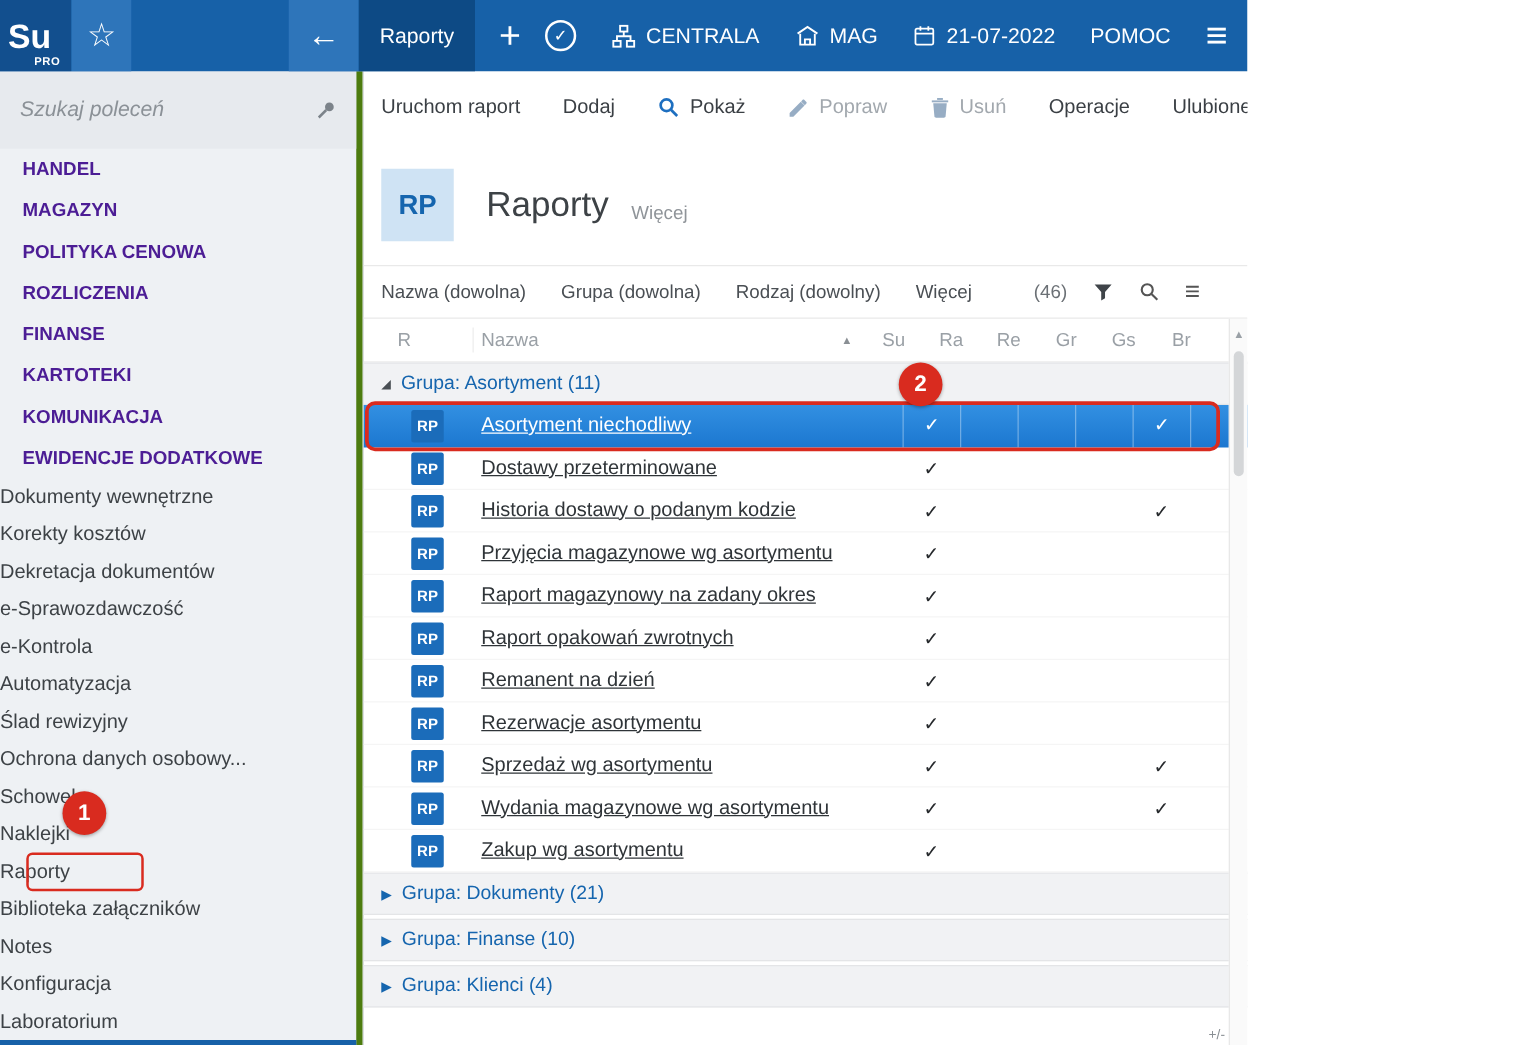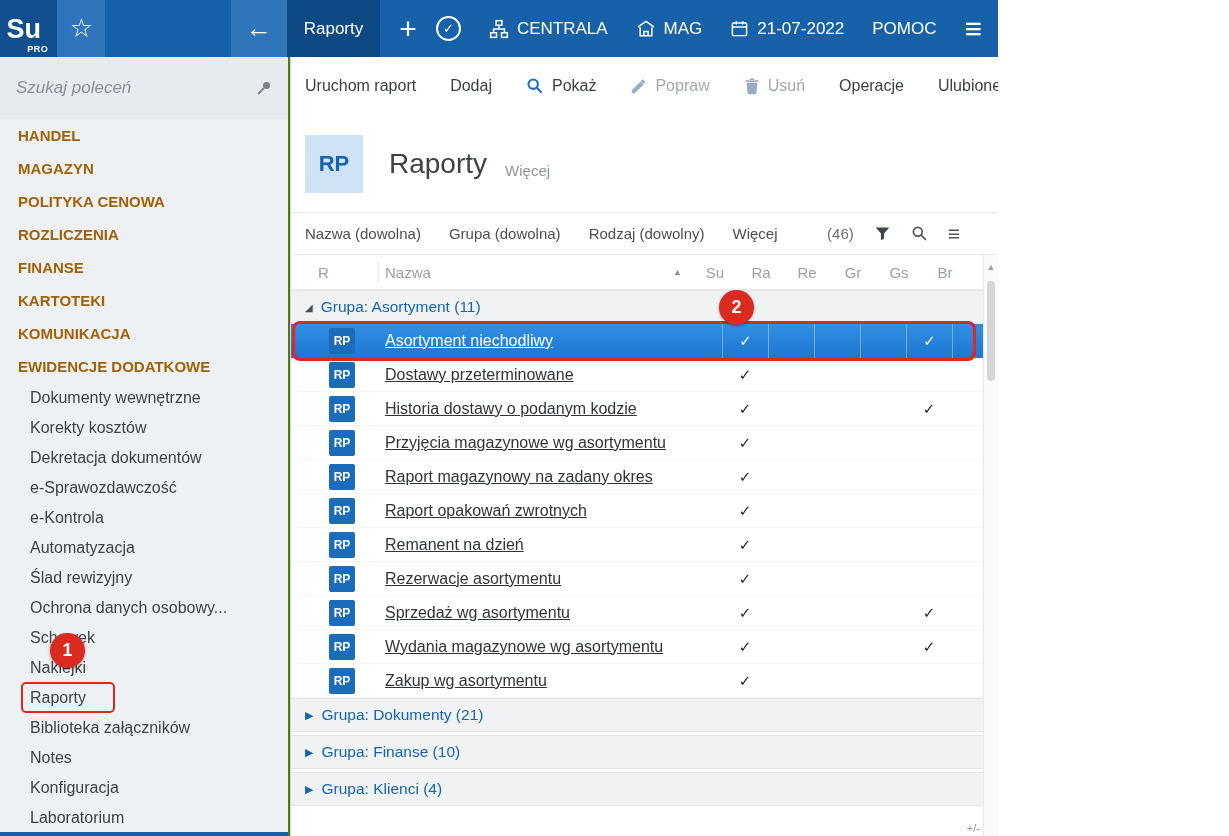--- a/index.html
+++ b/index.html
@@ -16,27 +16,27 @@
   .topbar-spacer { width:158px; }
   .back-tile { width:70px; background:#2e75ba; display:flex; align-items:center; justify-content:center; font-size:26px; cursor:pointer; }
   .tab-active { width:117px; background:#0d4a85; display:flex; align-items:center; justify-content:center; font-size:17px; cursor:pointer; }
   .plus-tile { width:70px; display:flex; align-items:center; justify-content:center; font-size:30px; font-weight:300; cursor:pointer; }
   .topbar-right { margin-left:auto; display:flex; align-items:center; gap:28px; padding-right:16px; font-size:17px; }
   .tb-item { display:flex; gap:8px; cursor:pointer; white-space:nowrap; }
   .check-circle { width:25px; height:25px; border:2px solid #fff; border-radius:50%; display:flex; align-items:center; justify-content:center; font-size:13px; font-weight:bold; cursor:pointer; }
   .burger { font-size:30px; line-height:1; cursor:pointer; }
 
   
-  .sidebar { position:absolute; top:57px; left:0; width:290px; bottom:0; background:#eef1f4; border-right:2px solid #4d7c0f; z-index:5; }
+  .sidebar { position:absolute; top:57px; left:0; width:290px; bottom:0; background:#eef1f4; border-right:5px solid #4d7c0f; z-index:5; }
   .sidebar::after { content:''; position:absolute; left:0; right:0; bottom:0; height:4px; background:#1761a8; }
   .search-box { height:62px; background:#e7eaee; display:flex; align-items:center; padding:0 16px; }
   .search-input { flex:1; border:none; background:transparent; outline:none; font-family:inherit; font-style:italic; font-size:17px; color:#8b9197; }
   .search-input::placeholder { color:#8b9197; font-style:italic; opacity:1; }
-  .cat-item { height:33px; line-height:33px; padding-left:18px; color:#a16207; font-weight:bold; font-size:15px; cursor:pointer; }
-  .sub-item { height:30px; line-height:30px; padding-left:30px; color:#3d4246; font-size:16px; cursor:pointer; position:relative; white-space:nowrap; }
+  .cat-item { height:33px; line-height:33px; padding-left:18px; color:#4c1d95; font-weight:bold; font-size:15px; cursor:pointer; }
+  .sub-item { height:30px; line-height:30px; color:#3d4246; font-size:16px; cursor:pointer; position:relative; white-space:nowrap; }
   .sub-item.annotated::after { content:''; position:absolute; left:21px; top:-1px; width:90px; height:27px; border:2px solid #d92b1f; border-radius:5px; pointer-events:none; }
 
   
   .main { position:absolute; top:57px; left:290px; right:0; bottom:0; background:#fff; border-left:1px solid #cfd4d8; }
   .toolbar { height:58px; display:flex; align-items:center; padding:0 14px; gap:34px; font-size:16px; color:#3a3f44; }
   .tbtn { display:flex; align-items:center; gap:8px; cursor:pointer; white-space:nowrap; }
   .tbtn.disabled { color:#a2a8ae; cursor:default; }
   .toolbar-right { margin-left:auto; display:flex; align-items:center; gap:32px; padding-right:10px; }
   .help-q { font-size:22px; color:#3f4449; cursor:pointer; }
   .close-x { font-size:28px; color:#3f4449; line-height:1; cursor:pointer; }

